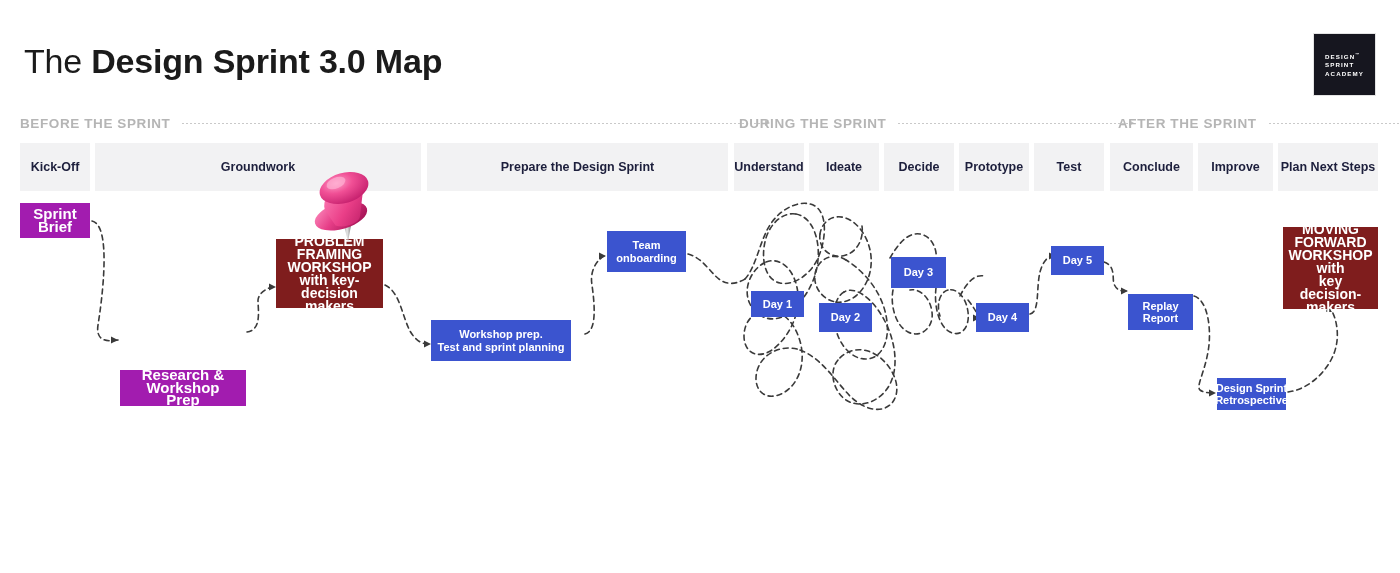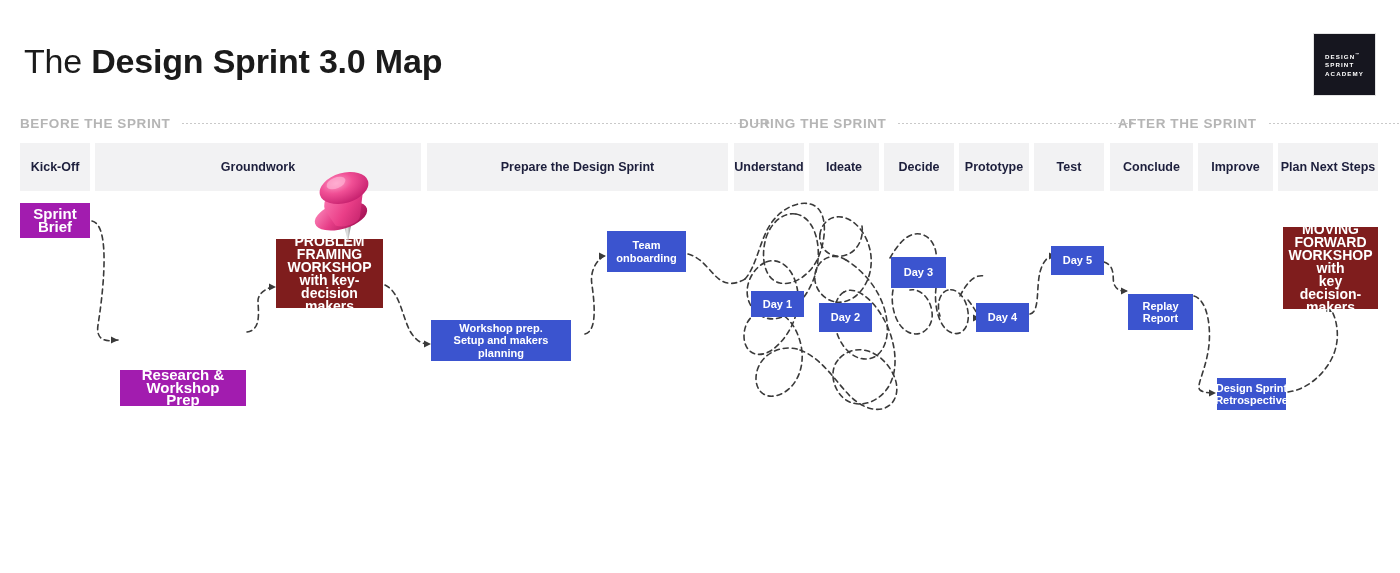--- a/index.html
+++ b/index.html
@@ -256,21 +256,21 @@
 
       <ellipse cx="36" cy="20" rx="25" ry="15" fill="url(#pinHead)" transform="rotate(-16 36 20)"></ellipse>
 
       <ellipse cx="28" cy="15" rx="10" ry="5.5" fill="#ffb5d6" opacity="0.65" transform="rotate(-22 28 15)"></ellipse>
     </svg>
   </div>
 
   <div class="node blue2" style="left:431px;top:320px;width:140px;height:41px;">
     <div class="inner">
       <div>Workshop prep.</div>
-      <div>Setup and makers planning</div>
+      <div>Test and sprint planning</div>
     </div>
   </div>
 
   <div class="node blue2" style="left:607px;top:231px;width:79px;height:41px;text-align:center;">
     <div class="inner">
       <div>Team</div>
       <div>onboarding</div>
     </div>
   </div>
 

